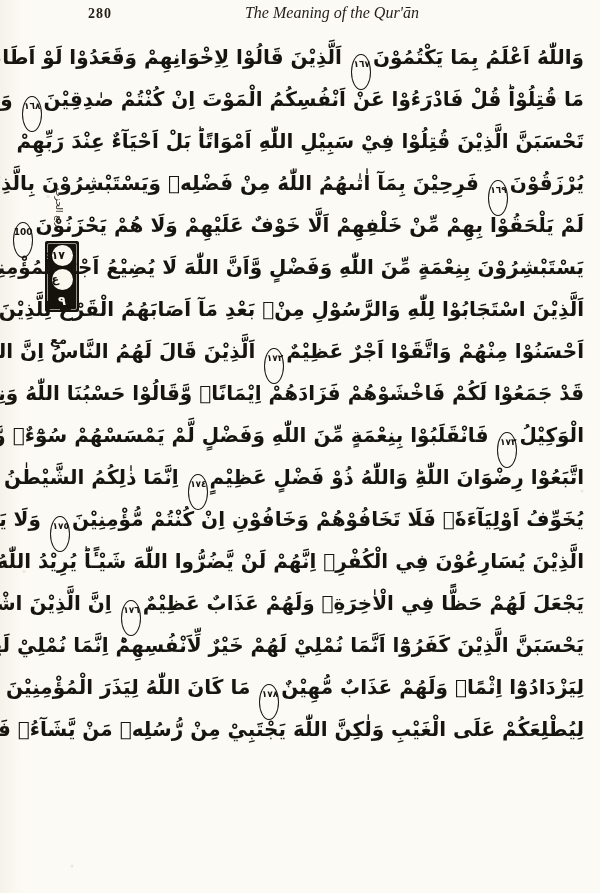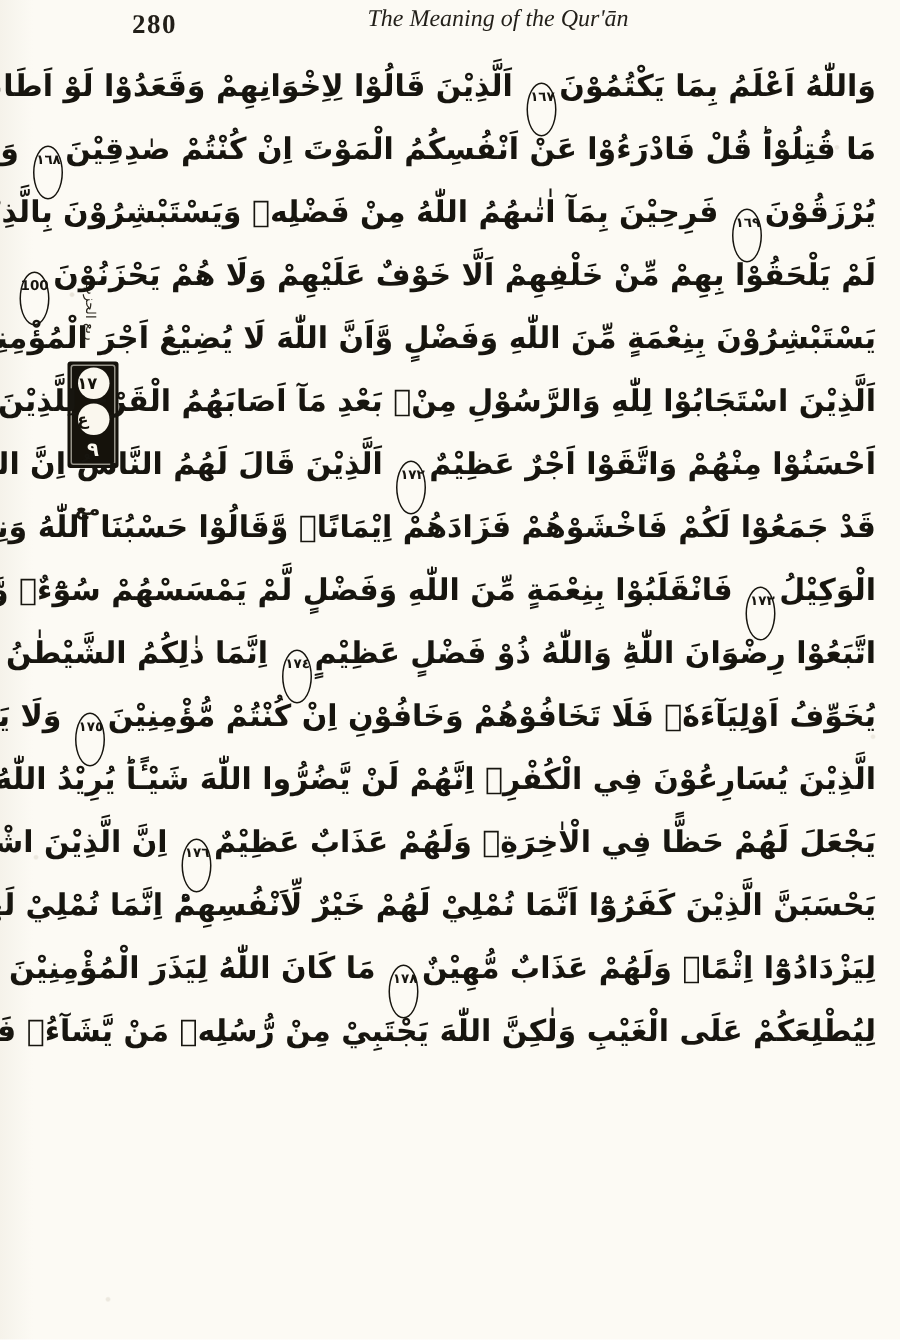--- a/index.html
+++ b/index.html
@@ -15,21 +15,21 @@
       radial-gradient(circle at 93% 11%, rgba(140,125,95,.16) 0 1px, transparent 2px),
       radial-gradient(circle at 4% 64%, rgba(140,125,95,.15) 0 1px, transparent 2px),
       radial-gradient(circle at 97% 55%, rgba(140,125,95,.14) 0 1px, transparent 2px),
       radial-gradient(circle at 12% 97%, rgba(140,125,95,.14) 0 1px, transparent 2px),
       linear-gradient(90deg, #f5f2ea 0, #fcfaf4 22px, #fcfaf4 100%);
   }
   
   .header{position:absolute;top:0;left:0;right:0;height:30px;}
   .pagenum{
     position:absolute;left:88px;top:6px;
-    font-weight:bold;font-size:18px;color:#221f19;letter-spacing:1px;
+    font-weight:bold;font-size:14px;color:#221f19;letter-spacing:1px;
   }
   .title{
     position:absolute;left:4px;right:0;top:4px;text-align:center;
     padding-left:60px;
     font-style:italic;font-size:16px;color:#221f19;
   }
   
   .margin-notes{position:absolute;left:42px;top:188px;width:40px;}
   .hizb-note{
     writing-mode:vertical-rl;
@@ -107,20 +107,21 @@
       <span class="circle">١٧</span>
       <span class="circle">ع</span>
       <span class="juz-ruku">٩</span>
     </div>
     <div class="below-box">مع</div>
   </aside>
 
   <main class="quran-text">
       <div class="qline">وَاللّٰهُ اَعْلَمُ بِمَا يَكْتُمُوْنَ<span class="ayah-marker">١٦٧</span> اَلَّذِيْنَ قَالُوْا لِاِخْوَانِهِمْ وَقَعَدُوْا لَوْ اَطَاعُوْنَا</div>
       <div class="qline">مَا قُتِلُوْاؕ قُلْ فَادْرَءُوْا عَنْ اَنْفُسِكُمُ الْمَوْتَ اِنْ كُنْتُمْ صٰدِقِيْنَ<span class="ayah-marker">١٦٨</span> وَلَا</div>
+      <div class="qline">تَحْسَبَنَّ الَّذِيْنَ قُتِلُوْا فِيْ سَبِيْلِ اللّٰهِ اَمْوَاتًاؕ بَلْ اَحْيَآءٌ عِنْدَ رَبِّهِمْ</div>
       <div class="qline">يُرْزَقُوْنَ<span class="ayah-marker">١٦٩</span> فَرِحِيْنَ بِمَآ اٰتٰىهُمُ اللّٰهُ مِنْ فَضْلِهٖ وَيَسْتَبْشِرُوْنَ بِالَّذِيْنَ</div>
       <div class="qline">لَمْ يَلْحَقُوْا بِهِمْ مِّنْ خَلْفِهِمْ اَلَّا خَوْفٌ عَلَيْهِمْ وَلَا هُمْ يَحْزَنُوْنَ<span class="ayah-marker">100</span></div>
       <div class="qline">يَسْتَبْشِرُوْنَ بِنِعْمَةٍ مِّنَ اللّٰهِ وَفَضْلٍ وَّاَنَّ اللّٰهَ لَا يُضِيْعُ اَجْرَ الْمُؤْمِنِيْنَ</div>
       <div class="qline">اَلَّذِيْنَ اسْتَجَابُوْا لِلّٰهِ وَالرَّسُوْلِ مِنْۢ بَعْدِ مَآ اَصَابَهُمُ الْقَرْحُؕ لِلَّذِيْنَ</div>
       <div class="qline">اَحْسَنُوْا مِنْهُمْ وَاتَّقَوْا اَجْرٌ عَظِيْمٌ<span class="ayah-marker">١٧٢</span> اَلَّذِيْنَ قَالَ لَهُمُ النَّاسُ اِنَّ النَّاسَ</div>
       <div class="qline">قَدْ جَمَعُوْا لَكُمْ فَاخْشَوْهُمْ فَزَادَهُمْ اِيْمَانًاۖ وَّقَالُوْا حَسْبُنَا اللّٰهُ وَنِعْمَ</div>
       <div class="qline">الْوَكِيْلُ<span class="ayah-marker">١٧٣</span> فَانْقَلَبُوْا بِنِعْمَةٍ مِّنَ اللّٰهِ وَفَضْلٍ لَّمْ يَمْسَسْهُمْ سُوْٓءٌۙ وَّ</div>
       <div class="qline">اتَّبَعُوْا رِضْوَانَ اللّٰهِؕ وَاللّٰهُ ذُوْ فَضْلٍ عَظِيْمٍ<span class="ayah-marker">١٧٤</span> اِنَّمَا ذٰلِكُمُ الشَّيْطٰنُ</div>
       <div class="qline">يُخَوِّفُ اَوْلِيَآءَهٗۖ فَلَا تَخَافُوْهُمْ وَخَافُوْنِ اِنْ كُنْتُمْ مُّؤْمِنِيْنَ<span class="ayah-marker">١٧٥</span> وَلَا يَحْزُنْكَ</div>
       <div class="qline">الَّذِيْنَ يُسَارِعُوْنَ فِي الْكُفْرِۚ اِنَّهُمْ لَنْ يَّضُرُّوا اللّٰهَ شَيْـًٔاؕ يُرِيْدُ اللّٰهُ اَلَّا</div>

